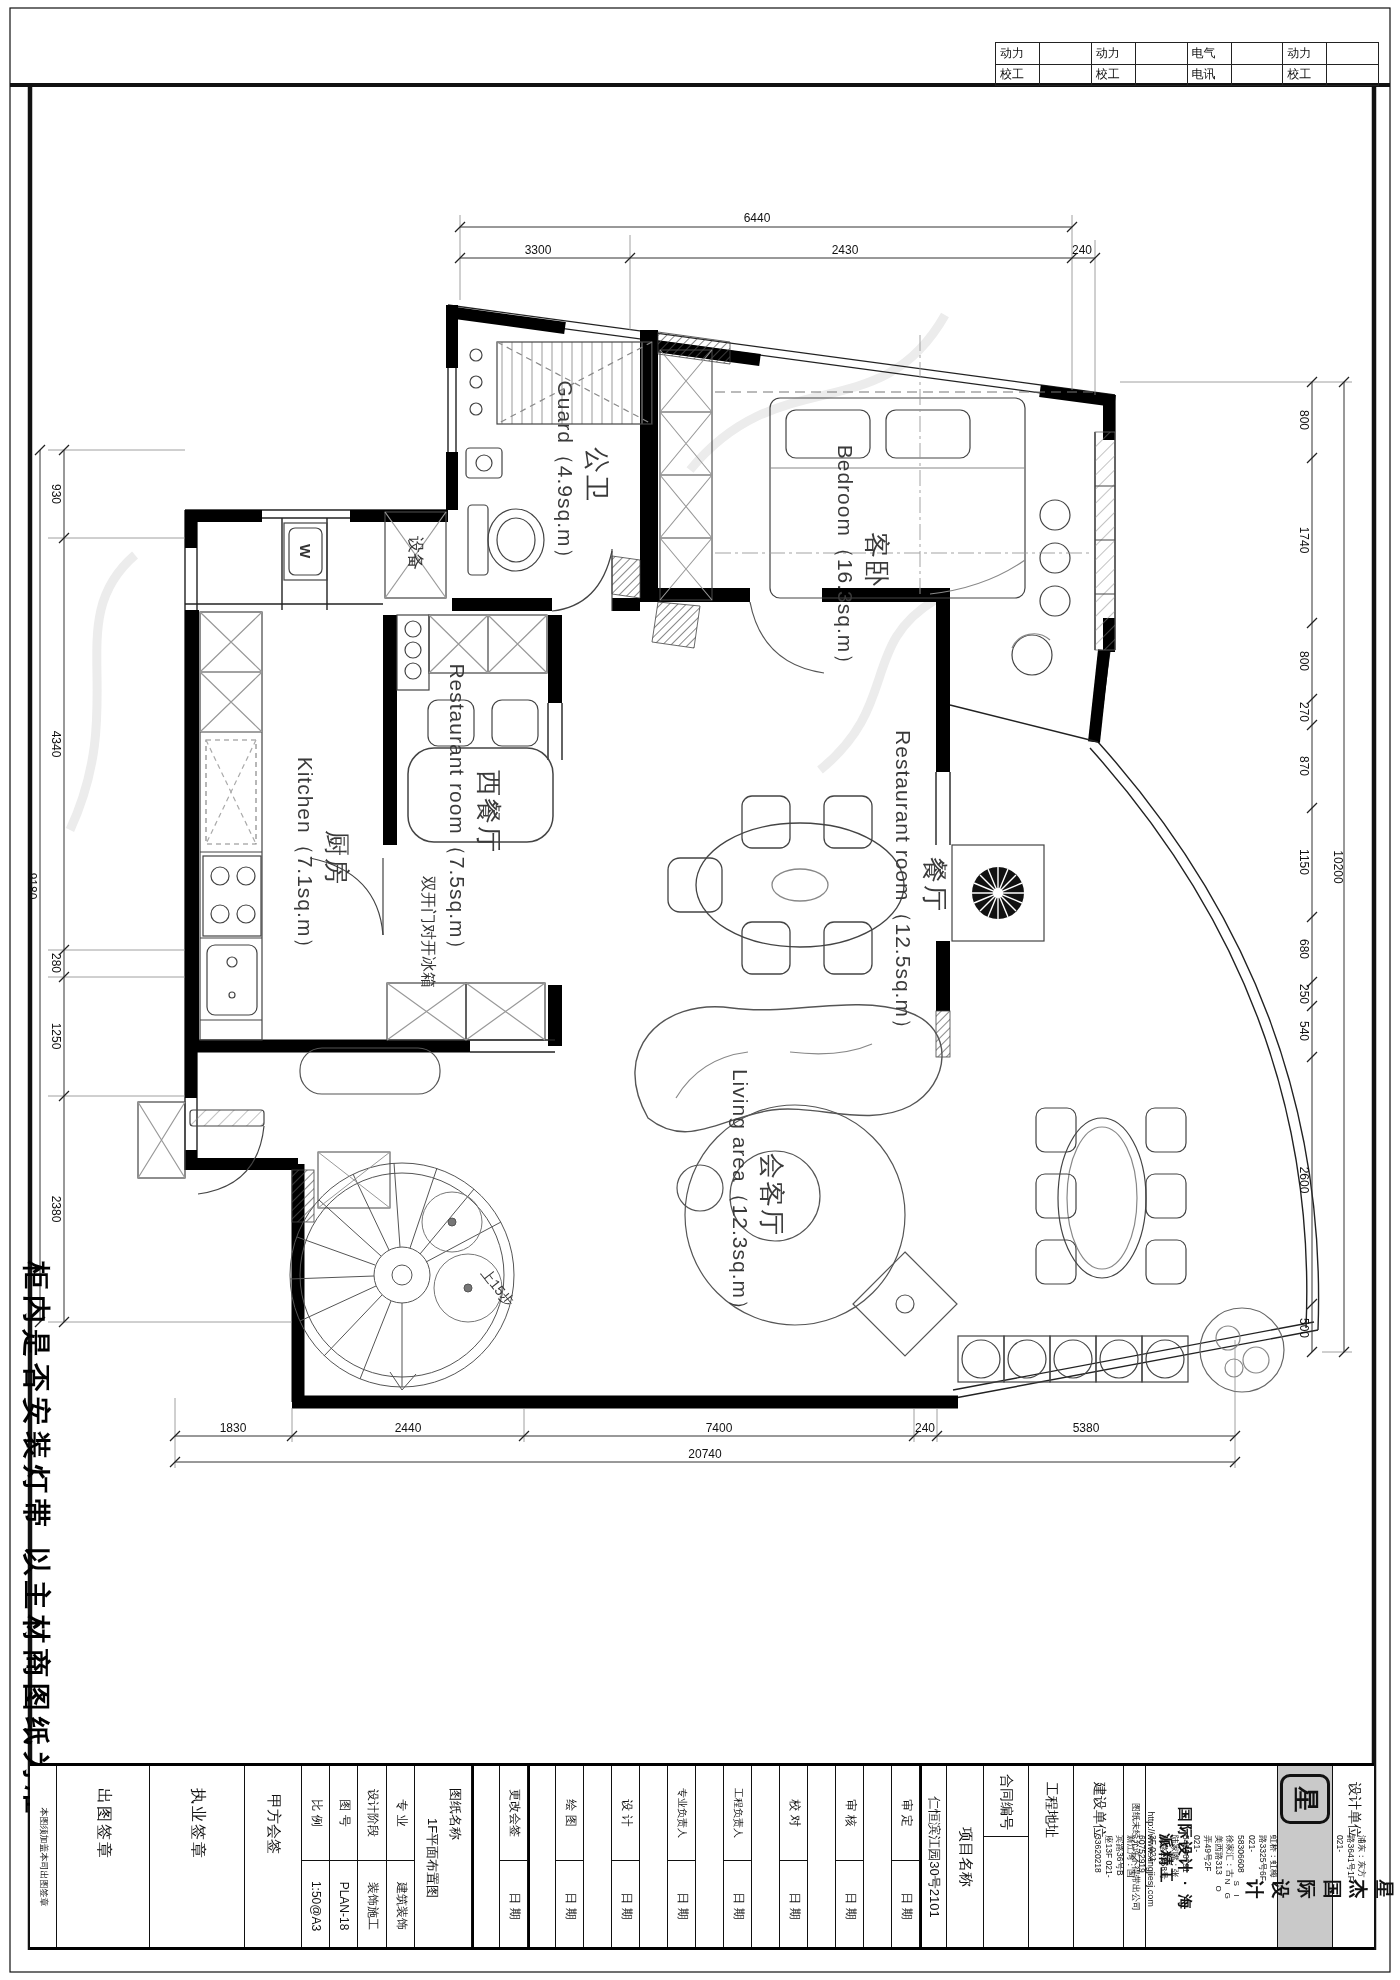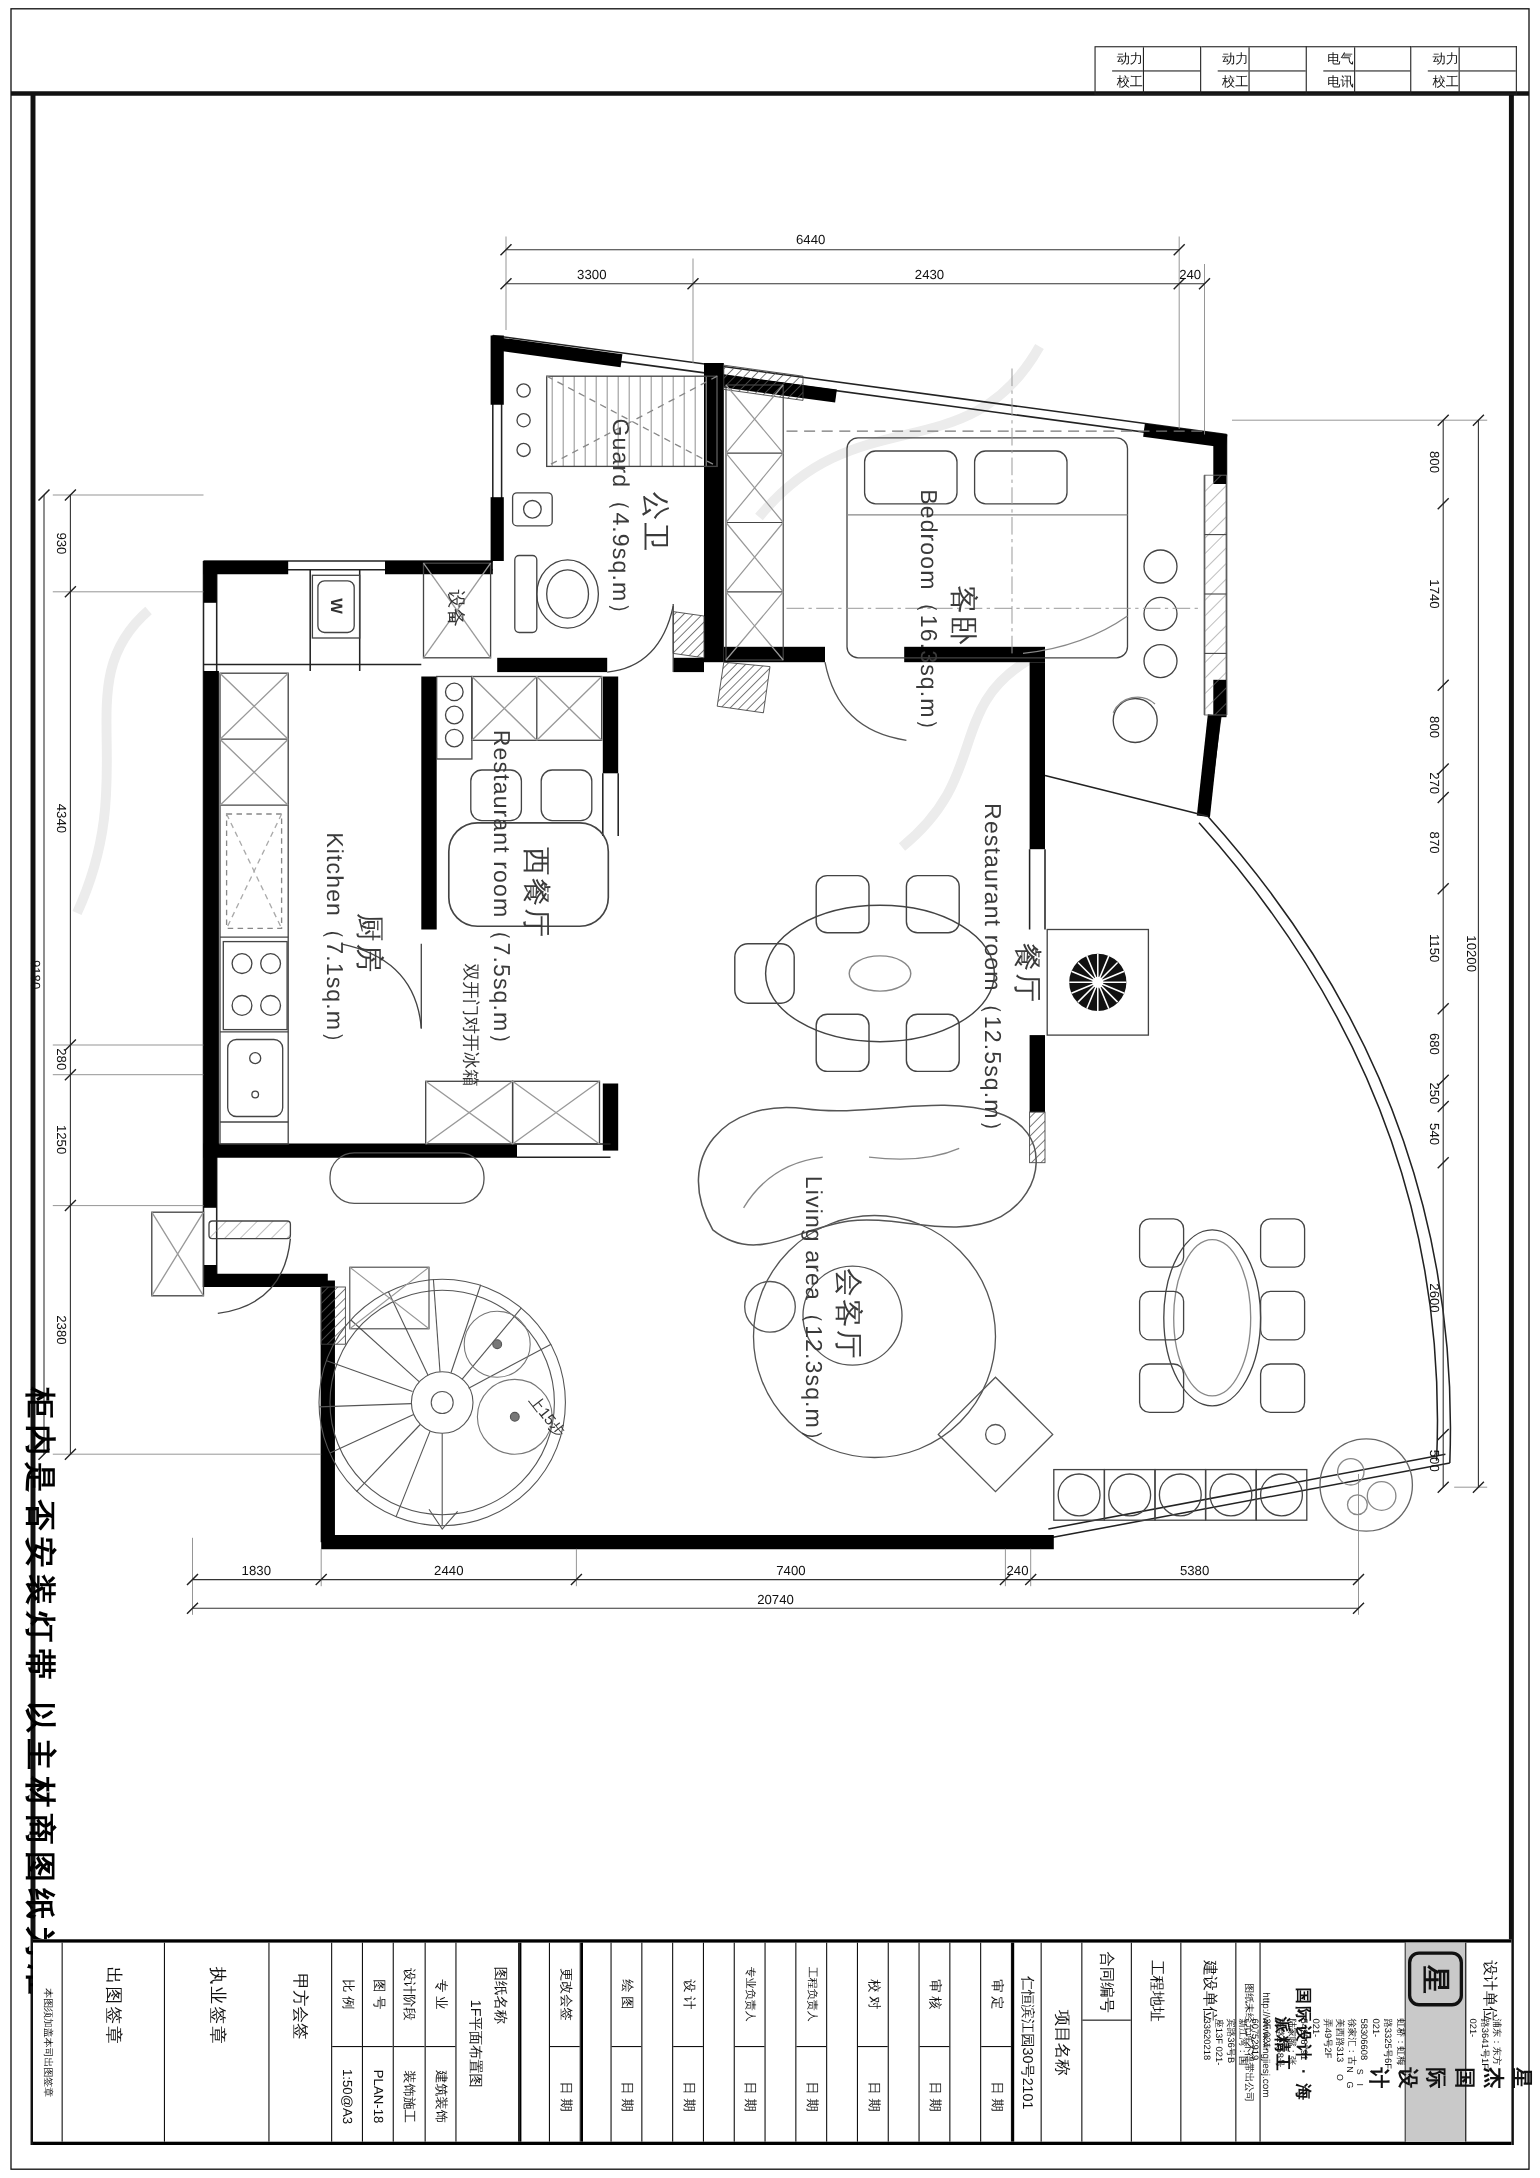--- a/index.html
+++ b/index.html
@@ -12,21 +12,21 @@
   .dim.v{transform:translate(-50%,-50%) rotate(90deg);}
   .roomlabel{position:absolute;transform:translate(-50%,-50%) rotate(90deg);
              text-align:center;white-space:nowrap;color:#3a3a3a;}
   .roomlabel .cn{font-size:26px;letter-spacing:2px;}
   .roomlabel .en{font-size:21px;letter-spacing:1px;}
   .ann{position:absolute;white-space:nowrap;color:#333;}
   
   .toptable{position:absolute;left:995px;top:42px;width:384px;height:44px;display:flex;}
   .tt-group{display:flex;flex:1;border:1px solid #222;border-left:none;}
   .tt-group:first-child{border-left:1px solid #222;}
-  .tt-labels{width:46%;display:flex;flex-direction:column;border-right:1px solid #222;align-items:flex-end;}
+  .tt-labels{width:46%;display:flex;flex-direction:column;border-right:1px solid #222;}
   .tt-vals{width:54%;display:flex;flex-direction:column;}
   .tt-cell{flex:1;display:flex;align-items:center;padding-left:4px;font-size:12px;}
   .tt-cell + .tt-cell{border-top:1px solid #222;}
   
   .tb{position:absolute;left:30px;top:1763px;width:1344px;height:187px;display:flex;
       border-top:3px solid #000;border-bottom:3px solid #000;box-sizing:border-box;background:#fff;}
   .tbc{position:relative;height:100%;border-right:1.5px solid #111;box-sizing:border-box;flex:none;}
   .tbc.thickL{border-left:2.5px solid #000;}
   .rot{position:absolute;left:50%;top:50%;transform:translate(-50%,-50%) rotate(90deg);
        white-space:nowrap;}
@@ -420,21 +420,21 @@
       <div class="tt-cell">动力</div>
       <div class="tt-cell">校工</div>
     </div>
     <div class="tt-vals">
           <div class="tt-cell"></div>
           <div class="tt-cell"></div>
         </div>
   </div>
 </div>
 
-<div class="dim" style="left:737px;top:218px">6440</div>
+<div class="dim" style="left:757px;top:218px">6440</div>
 <div class="dim" style="left:538px;top:250px">3300</div>
 <div class="dim" style="left:845px;top:250px">2430</div>
 <div class="dim" style="left:1082px;top:250px">240</div>
 
 <div class="dim" style="left:233px;top:1428px">1830</div>
 <div class="dim" style="left:408px;top:1428px">2440</div>
 <div class="dim" style="left:719px;top:1428px">7400</div>
 <div class="dim" style="left:925px;top:1428px">240</div>
 <div class="dim" style="left:1086px;top:1428px">5380</div>
 <div class="dim" style="left:705px;top:1454px">20740</div>

